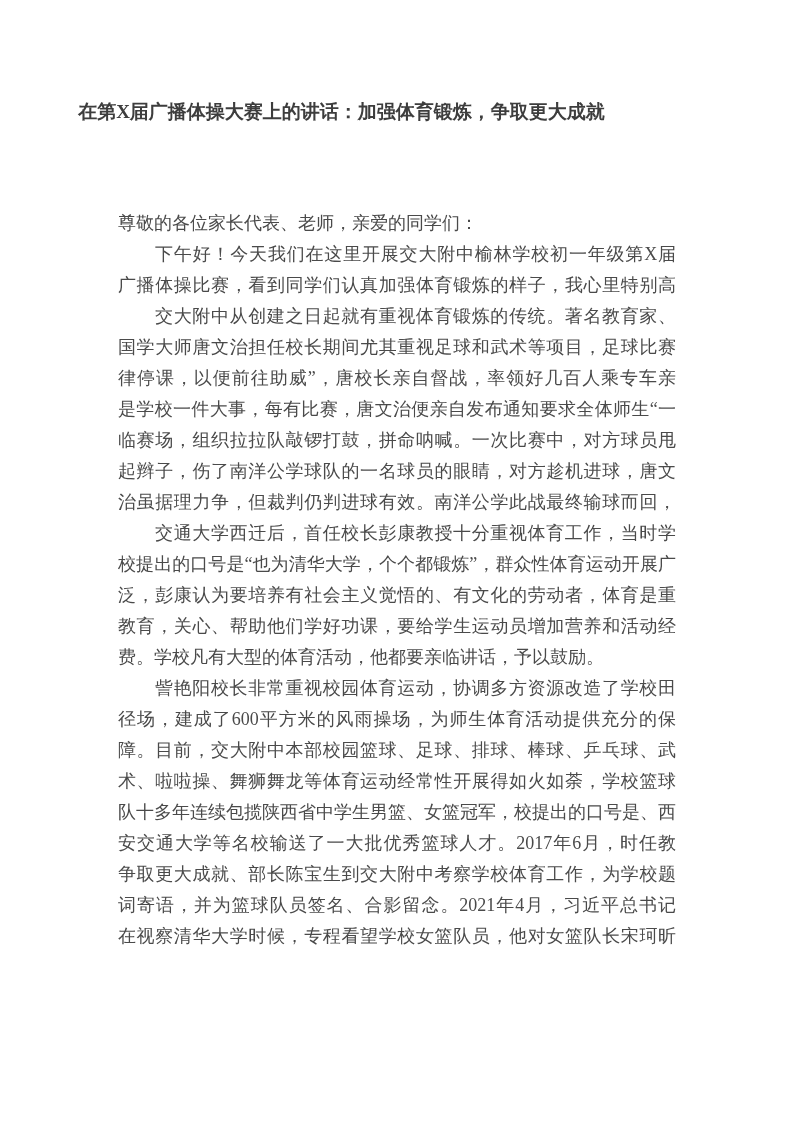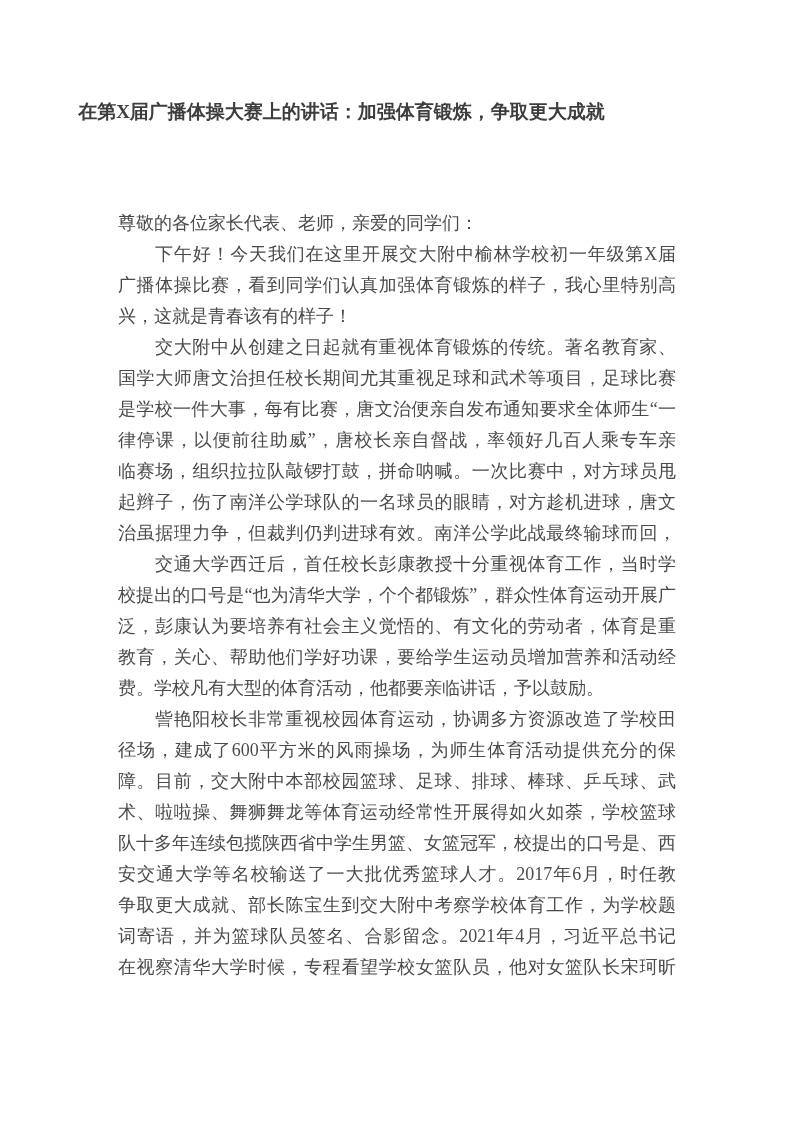--- a/index.html
+++ b/index.html
@@ -51,25 +51,24 @@
 </style>
 </head>
 <body>
 
 <div class="page">
   <div class="doc-title">在第X届广播体操大赛上的讲话：加强体育锻炼，争取更大成就</div>
   <div class="doc-body" style="color: rgb(74, 74, 74);">
       <div class="line last">尊敬的各位家长代表、老师，亲爱的同学们：</div>
       <div class="line indent">下午好！今天我们在这里开展交大附中榆林学校初一年级第X届</div>
       <div class="line">广播体操比赛，看到同学们认真加强体育锻炼的样子，我心里特别高</div>
-      <div class="line last">兴，这就是青春该有的样子！</div>
       <div class="line indent">交大附中从创建之日起就有重视体育锻炼的传统。著名教育家、</div>
       <div class="line">国学大师唐文治担任校长期间尤其重视足球和武术等项目，足球比赛</div>
+      <div class="line">律停课，以便前往助威”，唐校长亲自督战，率领好几百人乘专车亲</div>
       <div class="line">是学校一件大事，每有比赛，唐文治便亲自发布通知要求全体师生“一</div>
-      <div class="line">律停课，以便前往助威”，唐校长亲自督战，率领好几百人乘专车亲</div>
       <div class="line">临赛场，组织拉拉队敲锣打鼓，拼命呐喊。一次比赛中，对方球员甩</div>
       <div class="line">起辫子，伤了南洋公学球队的一名球员的眼睛，对方趁机进球，唐文</div>
       <div class="line">治虽据理力争，但裁判仍判进球有效。南洋公学此战最终输球而回，</div>
       <div class="line indent">交通大学西迁后，首任校长彭康教授十分重视体育工作，当时学</div>
       <div class="line">校提出的口号是“也为清华大学，个个都锻炼”，群众性体育运动开展广</div>
       <div class="line">泛，彭康认为要培养有社会主义觉悟的、有文化的劳动者，体育是重</div>
       <div class="line">教育，关心、帮助他们学好功课，要给学生运动员增加营养和活动经</div>
       <div class="line last">费。学校凡有大型的体育活动，他都要亲临讲话，予以鼓励。</div>
       <div class="line indent">訾艳阳校长非常重视校园体育运动，协调多方资源改造了学校田</div>
       <div class="line">径场，建成了600平方米的风雨操场，为师生体育活动提供充分的保</div>

